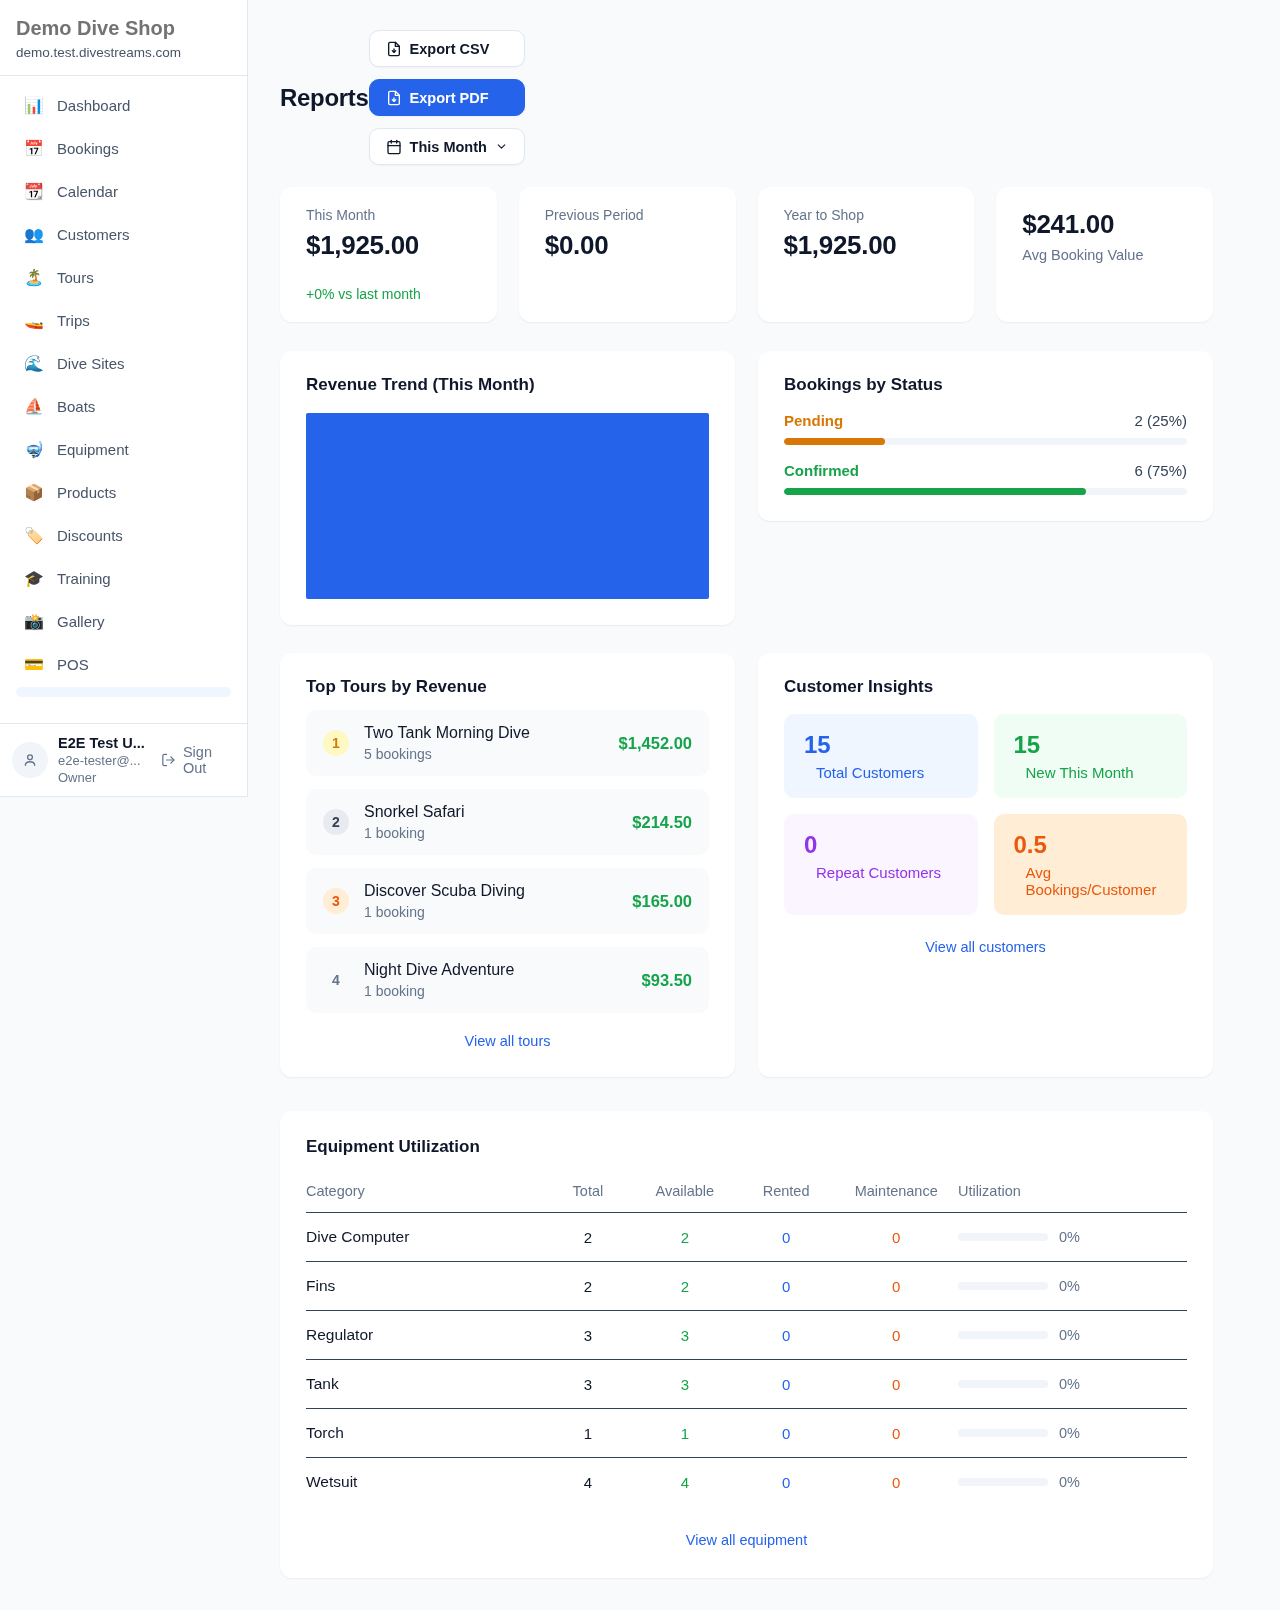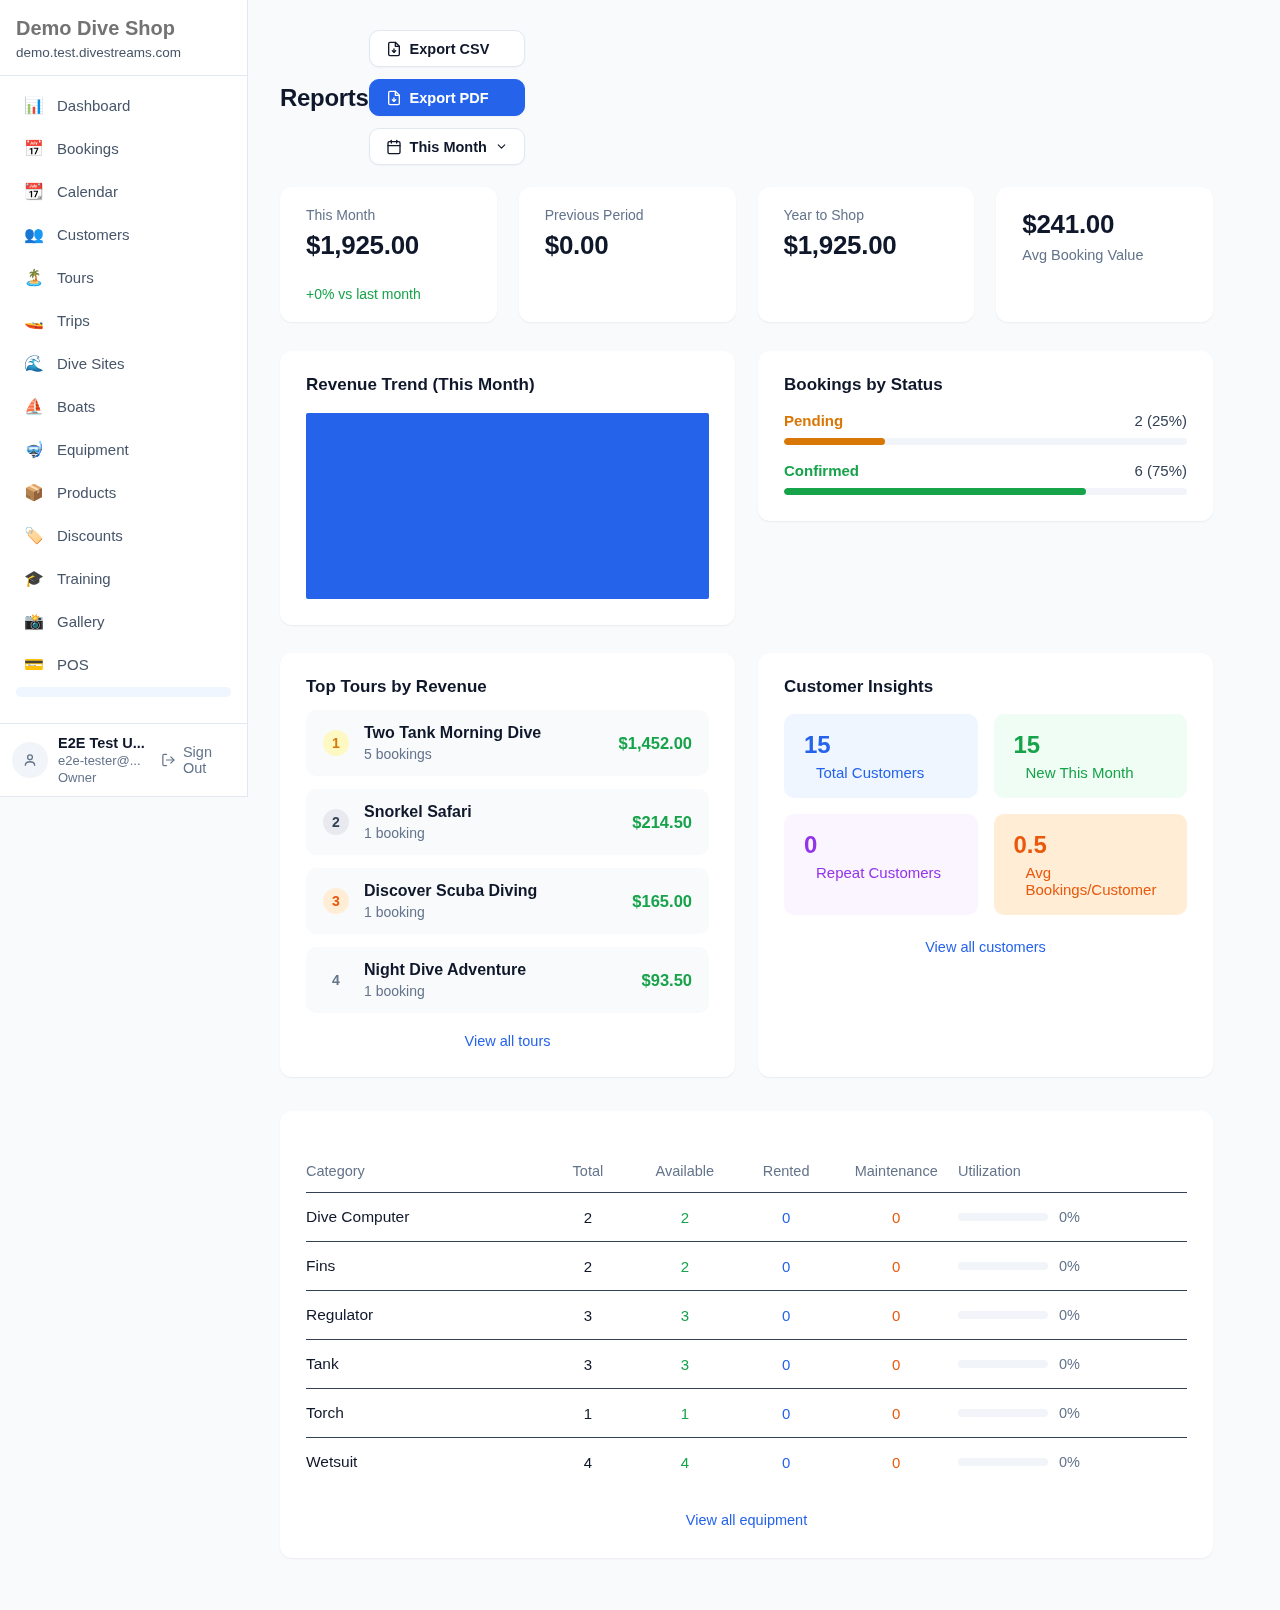--- a/index.html
+++ b/index.html
@@ -59,21 +59,21 @@
   .track { margin-top:9px; height:7px; border-radius:4px; background:#f1f5f9; overflow:hidden; }
   .fill { height:100%; border-radius:4px; }
 
   
   .row3 { margin-top:28px; display:grid; grid-template-columns:1fr 1fr; gap:23px; }
   .tours-card { padding:24px 26px 28px; }
   .tour-row { margin-top:13px; display:flex; align-items:center; gap:15px; background:#f8fafc; border-radius:10px; padding:13px 17px; min-height:66px; }
   .tour-row:first-of-type { margin-top:17px; }
   .rank { width:26px; height:26px; border-radius:50%; display:flex; align-items:center; justify-content:center; font-size:14px; font-weight:700; flex:none; }
   .tour-info { flex:1; }
-  .tour-name { font-size:16px; font-weight:700; color:#0f172a; }
+  .tour-name { font-size:16px; font-weight:400; color:#0f172a; }
   .tour-bookings { font-size:14px; color:#64748b; margin-top:4px; }
   .tour-revenue { font-size:16.5px; font-weight:700; color:#16a34a; }
   .view-link { display:block; text-align:center; color:#2563eb; font-size:14.5px; margin-top:20px; cursor:pointer; text-decoration:none; }
 
   .insights-card { padding:24px 26px; }
   .tiles { margin-top:17px; display:grid; grid-template-columns:1fr 1fr; gap:16px; }
   .tile { border-radius:10px; padding:17px 20px; min-height:83px; }
   .tile-value { font-size:24px; font-weight:800; }
   .tile-label { font-size:15px; margin-top:5px;margin-left:12px; }
 
@@ -329,20 +329,21 @@
           <div class="tile" style="background: rgb(255, 237, 213); color: rgb(234, 88, 12);">
             <div class="tile-value">0.5</div>
             <div class="tile-label">Avg Bookings/Customer</div>
           </div>
         </div>
         <a class="view-link" style="margin-top:24px">View all customers</a>
       </div>
     </div>
 
     <div class="card equip-card">
+      <div class="card-title">Equipment Utilization</div>
       <table>
         <thead>
           <tr>
             <th class="cat">Category</th>
             <th class="c-total">Total</th>
             <th class="c-avail">Available</th>
             <th class="c-rent">Rented</th>
             <th class="c-maint">Maintenance</th>
             <th class="util">Utilization</th>
           </tr>

